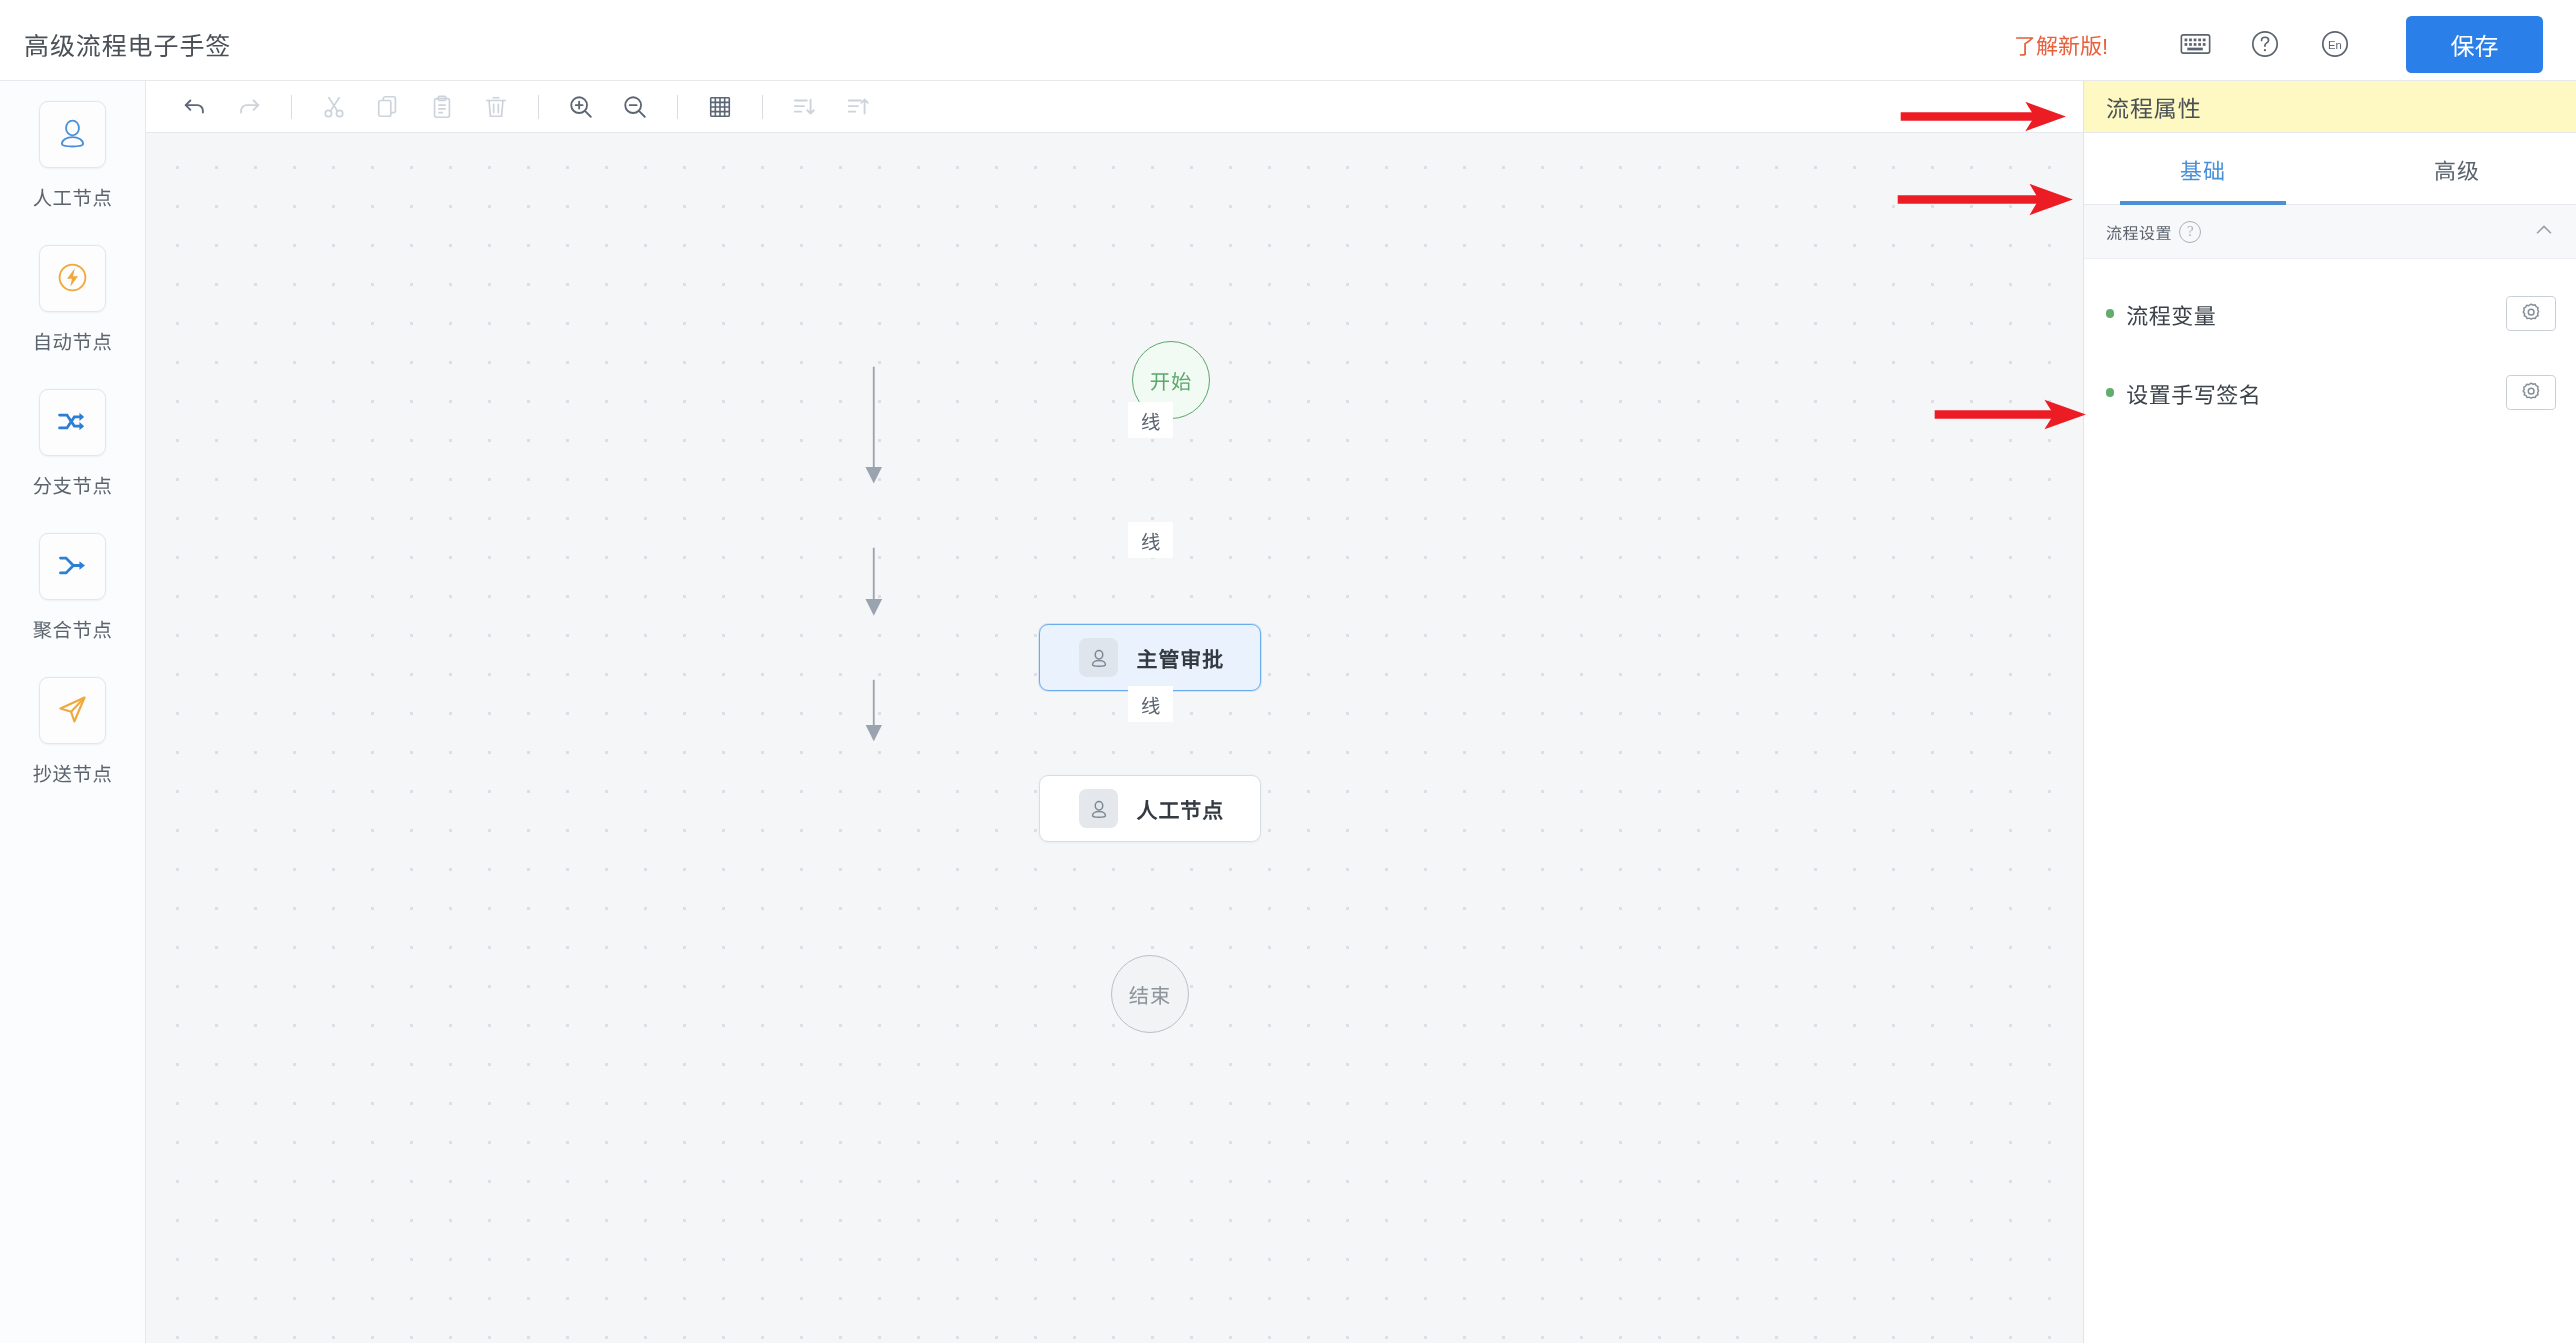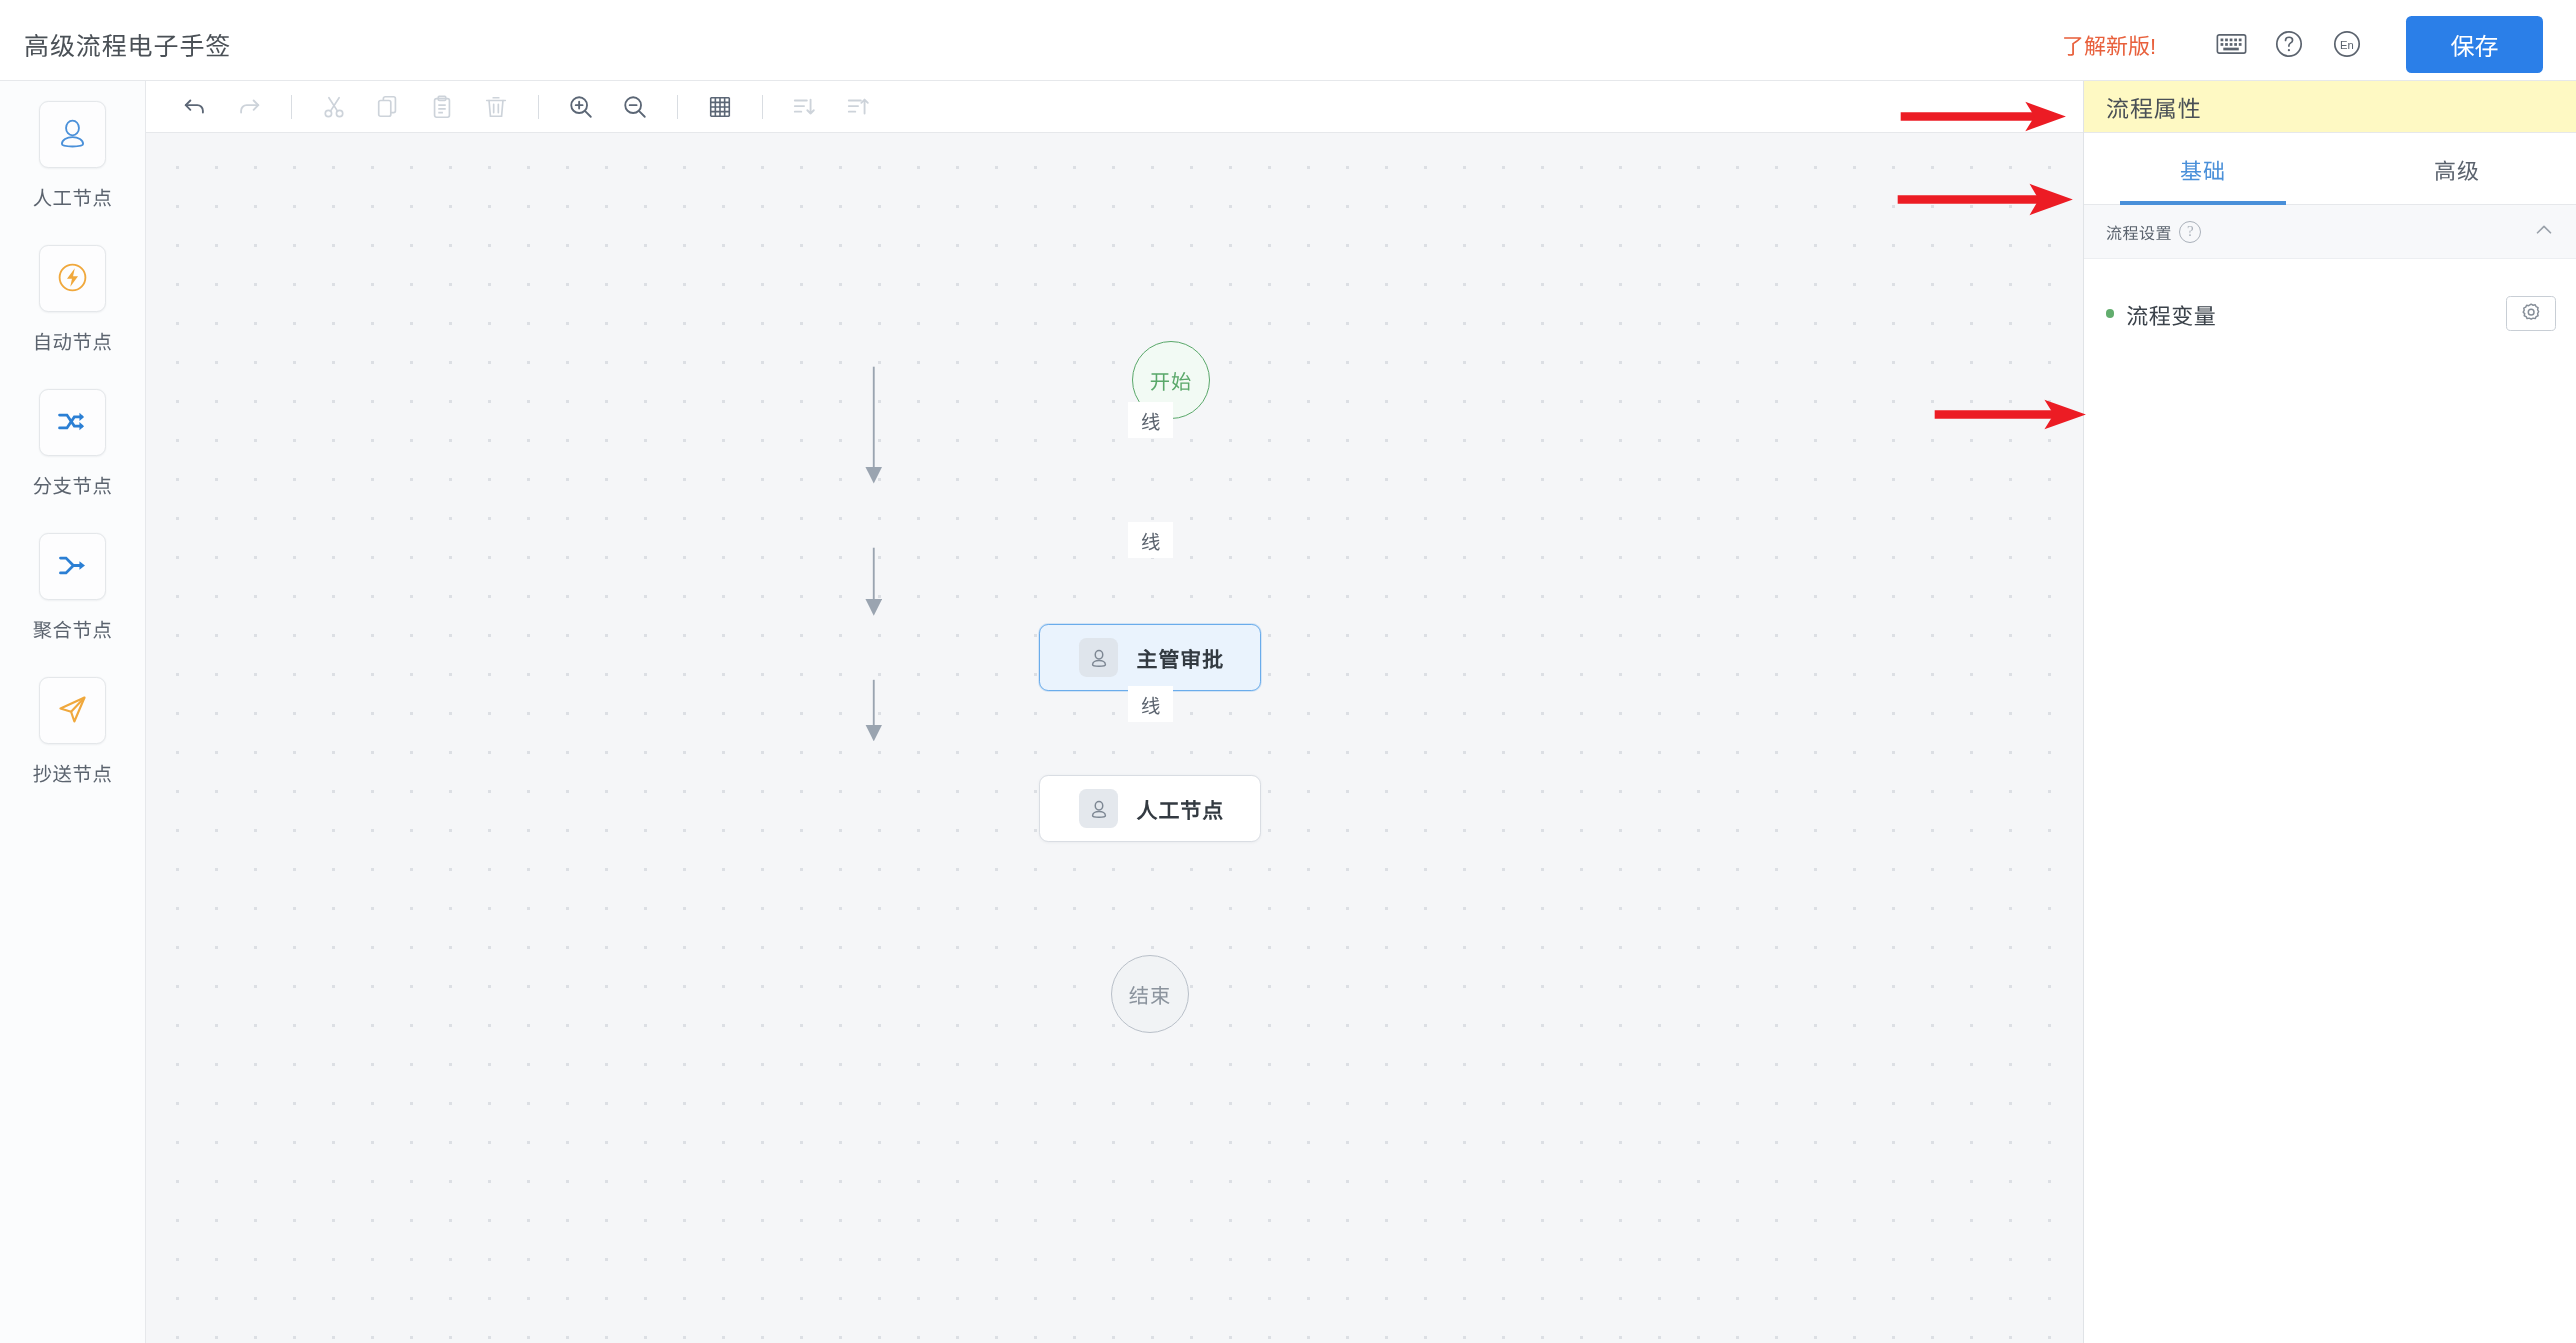--- a/index.html
+++ b/index.html
@@ -29,21 +29,21 @@
   }
   .app-title {
     font-size: 25px;
     color: #4a5056;
     letter-spacing: 0.9px;
     font-weight: 400;
     white-space: nowrap;
   }
   .header-spacer { flex: 1 1 auto; }
   .header-right {
-    display: flex; align-items: center; gap: 4px;
+    display: flex; align-items: center; gap: 16px;
   }
   .new-version-link {
     font-size: 22px;
     color: #e8603c;
     margin-right: 44px;
     white-space: nowrap;
     cursor: pointer;
   }
   .hicon {
     width: 54px; height: 54px;
@@ -614,20 +614,33 @@
           <span class="gear-button">
             <span>
               <svg width="20.3" height="20.3" viewBox="0 0 22 22" fill="none" stroke="currentColor" stroke-width="1.6" stroke-linejoin="round">
                 <path d="M11 2.4l2.1 1.1 2.3-.5 1 2.1 2.1 1-.5 2.3 1.1 2.1-1.1 2.1.5 2.3-2.1 1-1 2.1-2.3-.5-2.1 1.1-2.1-1.1-2.3.5-1-2.1-2.1-1 .5-2.3L2.4 11l1.1-2.1-.5-2.3 2.1-1 1-2.1 2.3.5z"></path>
                 <circle cx="11" cy="11" r="3.1"></circle>
               </svg>
             </span>
           </span>
         </div>
 
+        <div class="rp-row">
+          <span class="rp-bullet"></span>
+          <span class="rp-row-label">设置手写签名</span>
+          <span class="rp-row-spacer"></span>
+          <span class="gear-button">
+            <span>
+              <svg width="20.3" height="20.3" viewBox="0 0 22 22" fill="none" stroke="currentColor" stroke-width="1.6" stroke-linejoin="round">
+                <path d="M11 2.4l2.1 1.1 2.3-.5 1 2.1 2.1 1-.5 2.3 1.1 2.1-1.1 2.1.5 2.3-2.1 1-1 2.1-2.3-.5-2.1 1.1-2.1-1.1-2.3.5-1-2.1-2.1-1 .5-2.3L2.4 11l1.1-2.1-.5-2.3 2.1-1 1-2.1 2.3.5z"></path>
+                <circle cx="11" cy="11" r="3.1"></circle>
+              </svg>
+            </span>
+          </span>
+        </div>
 
       </div>
     </div>
 
   </div>
 
   <div class="annotations">
 
     <svg class="red-arrow" style="left:1897px; top:97px;" width="180" height="39" viewBox="0 0 195 42">
       <g filter="none">

